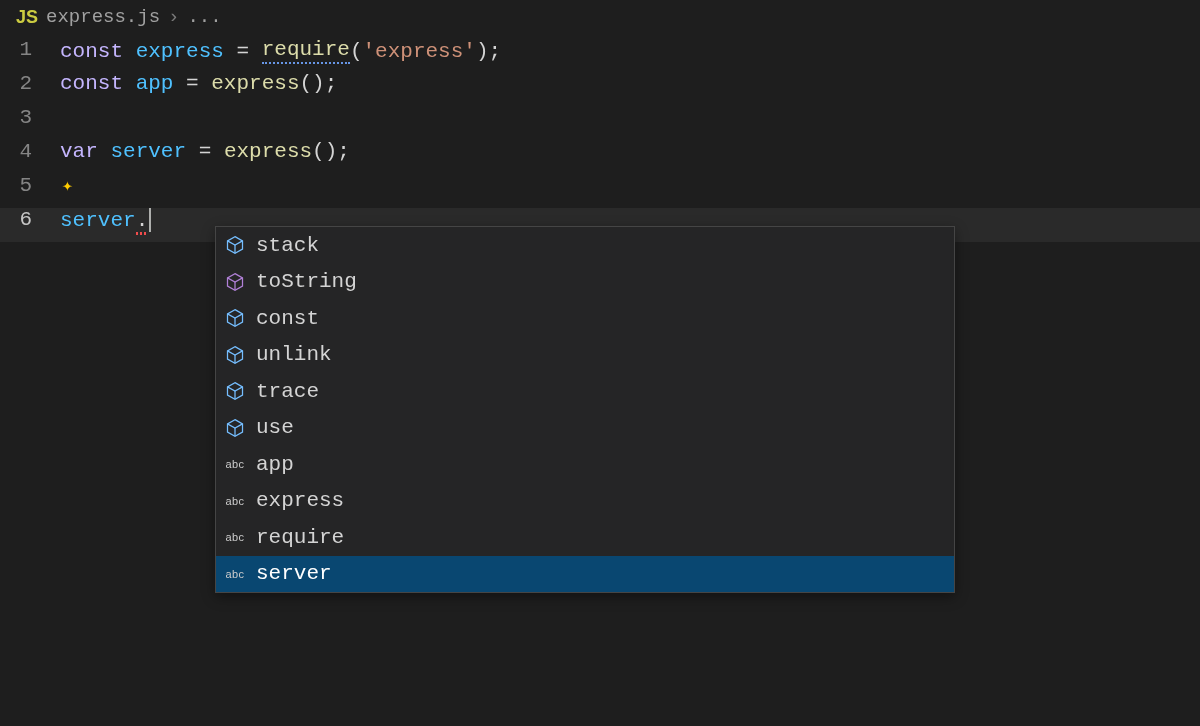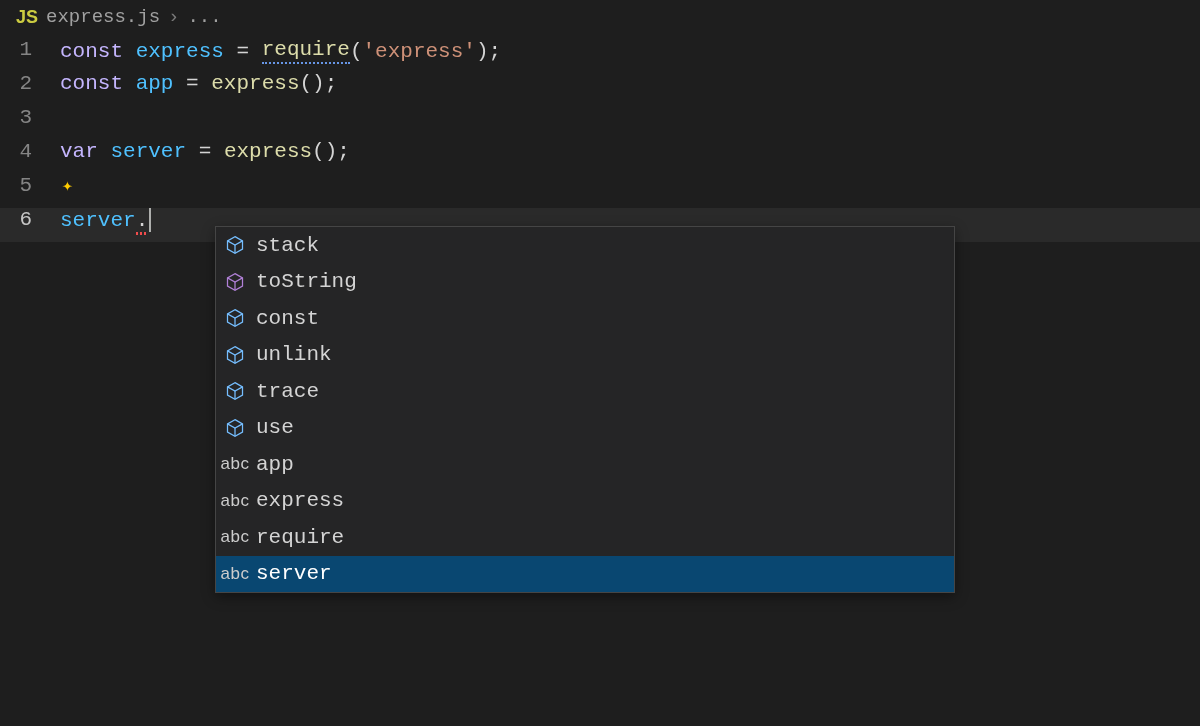--- a/index.html
+++ b/index.html
@@ -107,21 +107,21 @@
       height: 22px;
       display: flex;
       align-items: center;
       justify-content: center;
       flex-shrink: 0;
     }
     .icon-cube svg { width: 20px; height: 20px; }
     .icon-cube.blue svg { stroke: #75beff; }
     .icon-cube.purple svg { stroke: #b180d7; }
     .abc-icon {
-      font-size: 17px;
+      font-size: 11px;
       font-family: Arial, sans-serif;
       color: #cccccc;
       font-weight: normal;
       letter-spacing: 0.5px;
     }
     .suggest-label {
       color: #d4d4d4;
     }
     .suggest-item.selected .suggest-label {
       color: #ffffff;

